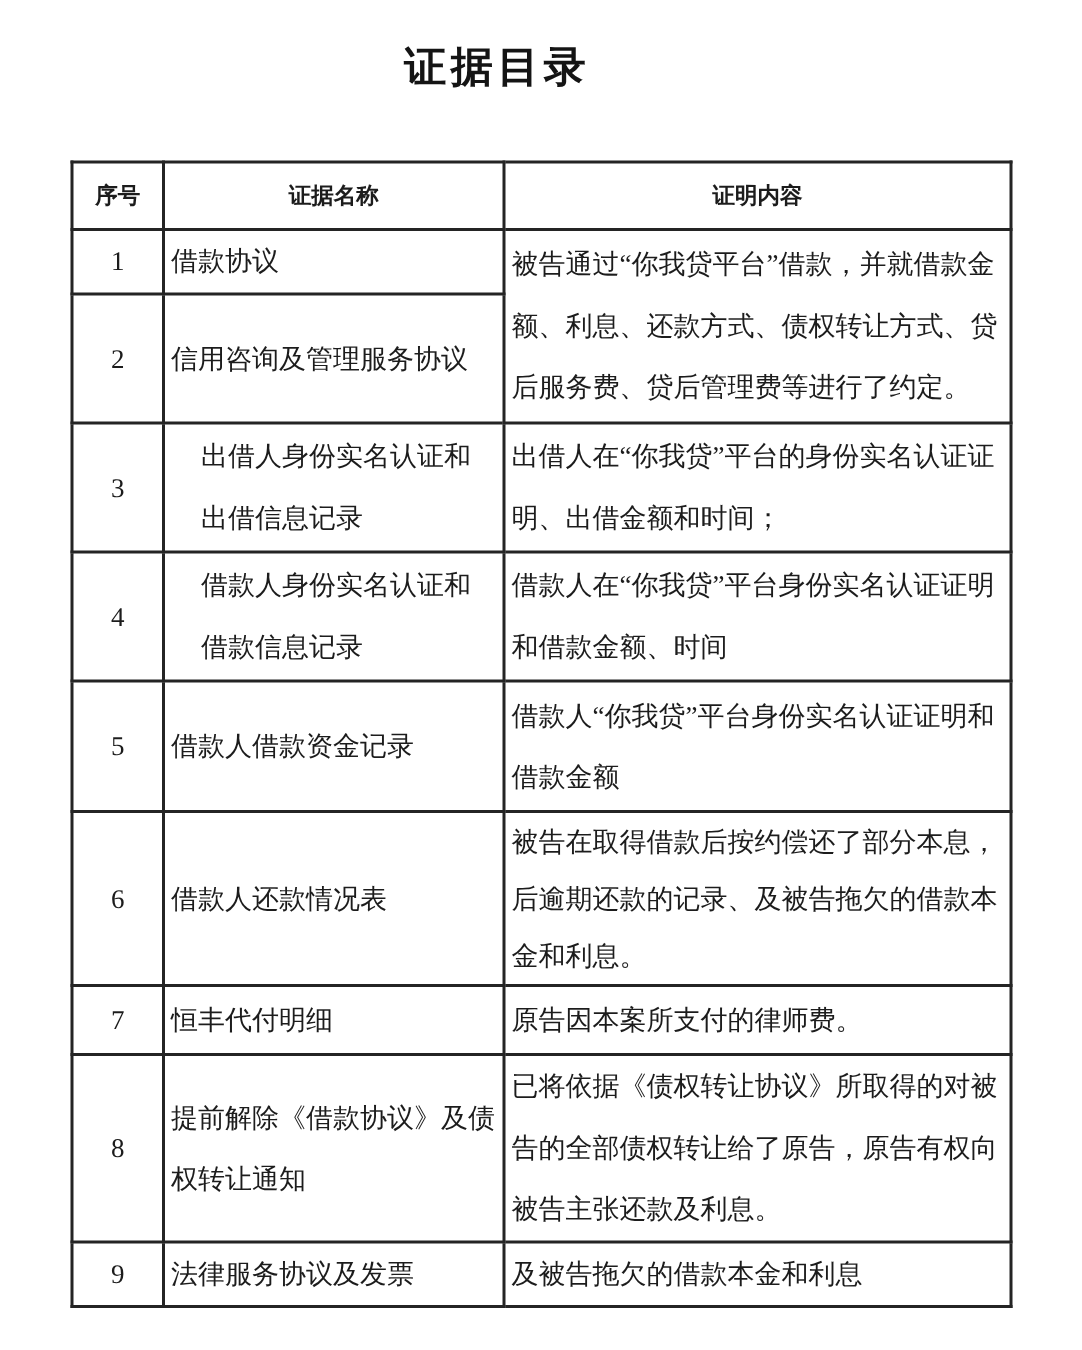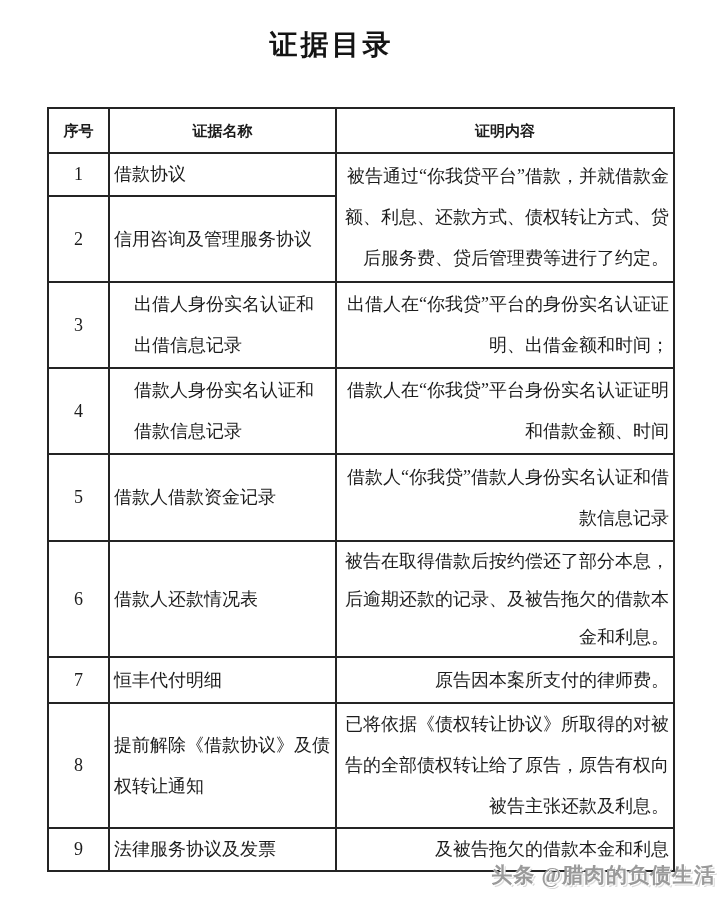--- a/index.html
+++ b/index.html
@@ -59,21 +59,21 @@
   }
   td.name-cell {
     text-align: left;
     font-weight: 500;
   }
   td.name-cell.ta-left {
     text-align: left;
     padding-left: 24px;
   }
   td.content-cell {
-    text-align: right;
+    text-align: left;
     font-weight: 500;
     border-radius: 13px;
   }
   td.content-cell.tight {
     line-height: 38px;
   }
   .watermark {
     position: absolute;
     top: 861px;
     right: 5px;
@@ -119,21 +119,21 @@
       <td class="content-cell">出借人在“你我贷”平台的身份实名认证证明、出借金额和时间；</td>
     </tr>
     <tr style="height:86px">
       <td class="no-cell">4</td>
       <td class="name-cell ta-left">借款人身份实名认证和借款信息记录</td>
       <td class="content-cell">借款人在“你我贷”平台身份实名认证证明和借款金额、时间</td>
     </tr>
     <tr style="height:87px">
       <td class="no-cell">5</td>
       <td class="name-cell">借款人借款资金记录</td>
-      <td class="content-cell">借款人“你我贷”借款人身份实名认证和借款信息记录</td>
+      <td class="content-cell">借款人“你我贷”平台身份实名认证证明和借款金额</td>
     </tr>
     <tr style="height:113px">
       <td class="no-cell">6</td>
       <td class="name-cell">借款人还款情况表</td>
       <td class="content-cell tight">被告在取得借款后按约偿还了部分本息，后逾期还款的记录、及被告拖欠的借款本金和利息。</td>
     </tr>
     <tr style="height:46px">
       <td class="no-cell">7</td>
       <td class="name-cell">恒丰代付明细</td>
       <td class="content-cell">原告因本案所支付的律师费。</td>
@@ -144,15 +144,14 @@
       <td class="content-cell">已将依据《债权转让协议》所取得的对被告的全部债权转让给了原告，原告有权向被告主张还款及利息。</td>
     </tr>
     <tr style="height:40px">
       <td class="no-cell">9</td>
       <td class="name-cell">法律服务协议及发票</td>
       <td class="content-cell">及被告拖欠的借款本金和利息</td>
     </tr>
   </tbody>
     </table>
 
-  <div class="watermark">头条 @腊肉的负债生活</div>
 
 </div>
 
 </body></html>

